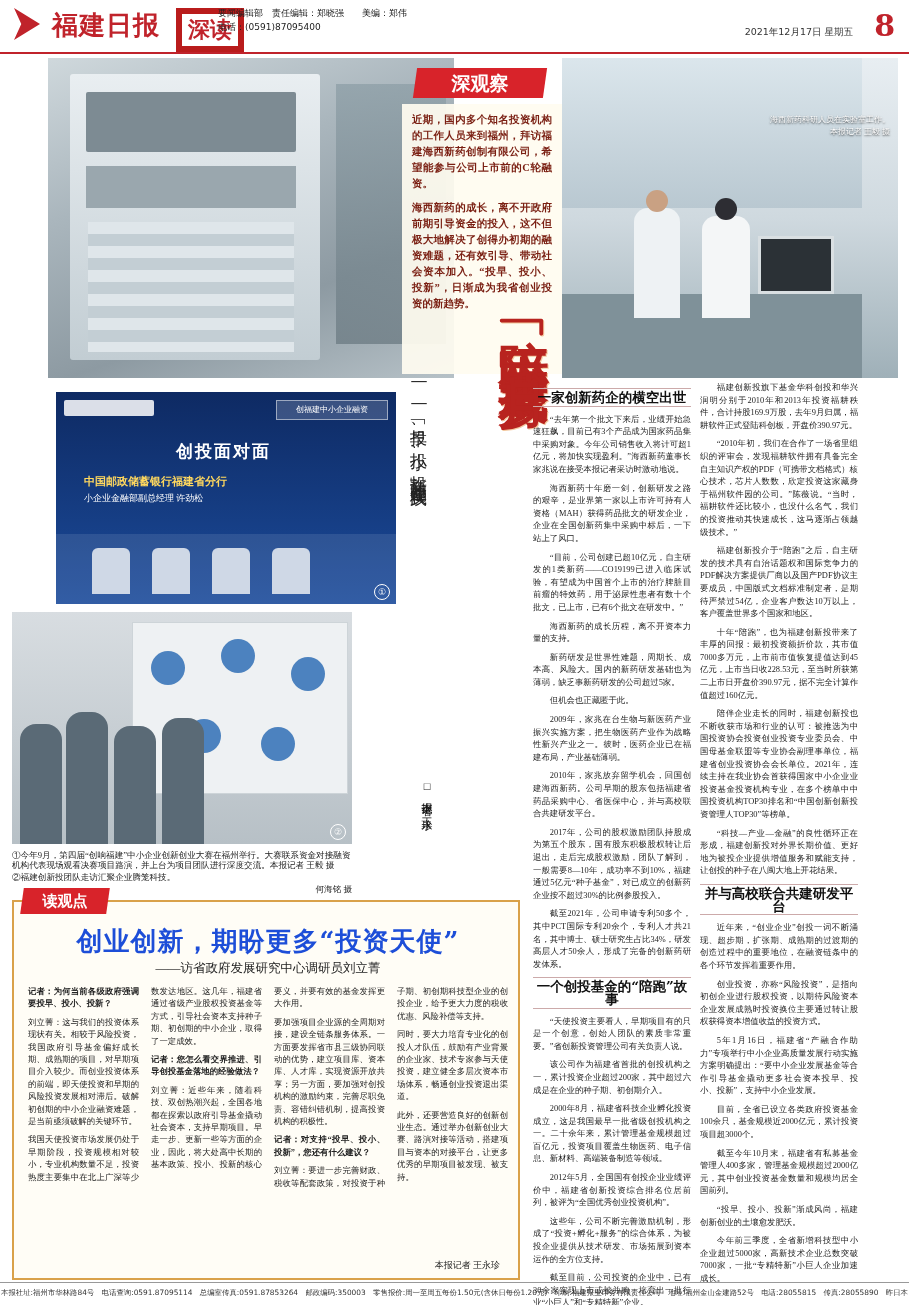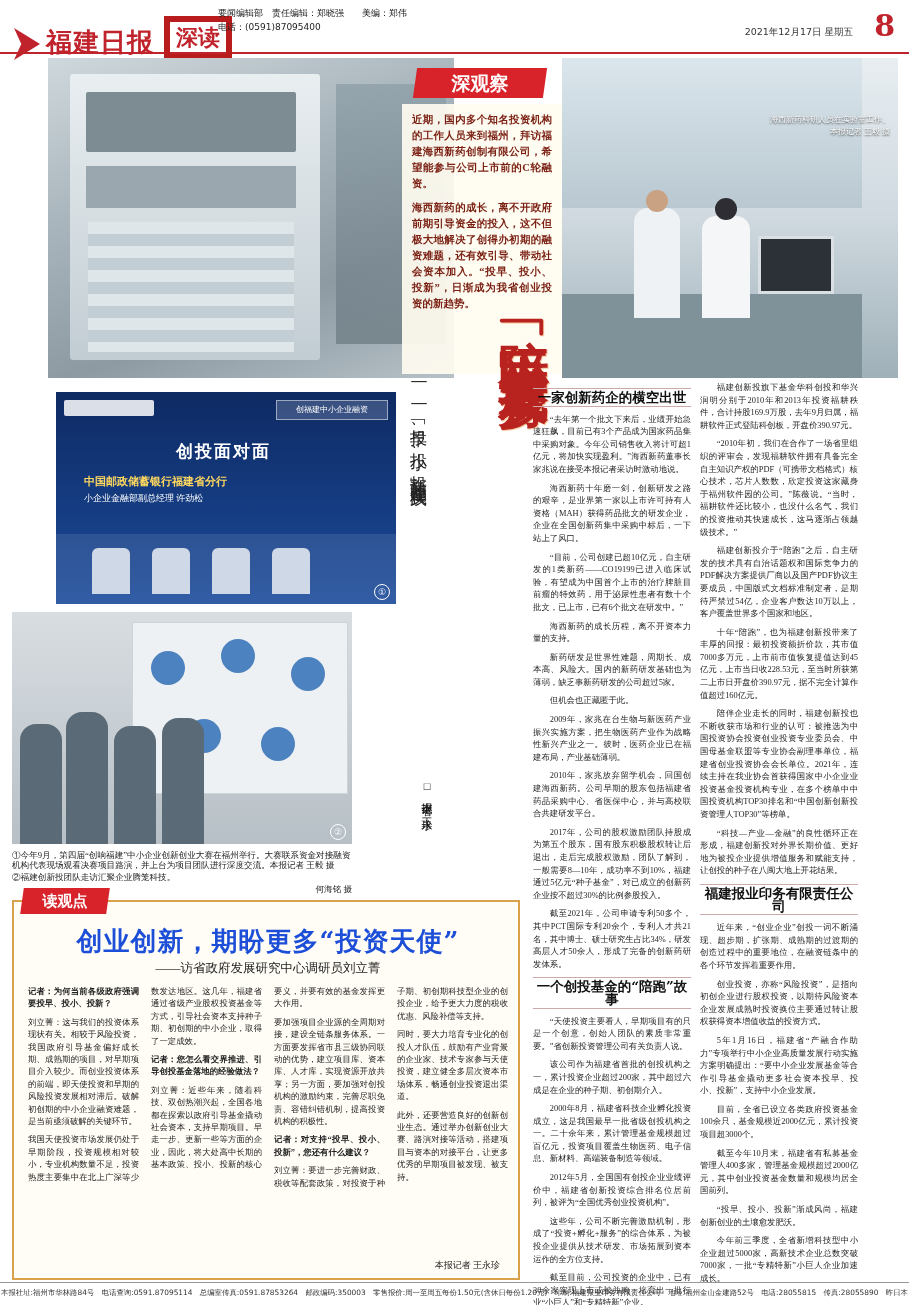--- a/index.html
+++ b/index.html
@@ -5,21 +5,21 @@
   html,body{margin:0;padding:0;}
   body{
     width:909px;height:1305px;background:#ffffff;
     font-family:"Liberation Serif", serif;color:#1a1a1a;
     position:relative;overflow:hidden;
   }
   .page{position:absolute;left:0;top:0;width:909px;height:1305px;}
 
   
   .masthead{position:absolute;left:0;top:0;width:909px;height:52px;border-bottom:2px solid #c0232b;}
-  .logo-wrap{position:absolute;left:14px;top:16px;display:flex;align-items:flex-end;gap:6px;}
+  .logo-wrap{position:absolute;left:14px;top:8px;display:flex;align-items:flex-start;gap:12px;}
   .logo-mark{width:26px;height:32px;background:#c0232b;clip-path:polygon(0 0,100% 50%,0 100%,28% 50%);}
   .logo-text{font-family:"DejaVu Serif",serif;font-weight:bold;font-size:26px;color:#c0232b;letter-spacing:1px;}
   .logo-box{border:6px solid #b91c1c;color:#c0232b;font-size:22px;font-weight:bold;padding:1px 6px;margin-left:4px;font-family:"DejaVu Serif",serif;}
   .mh-center{position:absolute;left:218px;top:6px;font-size:9px;line-height:14px;color:#222;font-family:"DejaVu Sans",sans-serif;}
   .mh-date{position:absolute;right:56px;top:26px;font-size:9.5px;color:#333;font-family:"DejaVu Sans",sans-serif;}
   .mh-pageno{position:absolute;right:14px;top:8px;font-family:"DejaVu Serif",serif;font-size:30px;font-weight:bold;color:#c0232b;}
 
   
   .photo-main{position:absolute;left:48px;top:58px;width:406px;height:320px;
     background:linear-gradient(160deg,#cfd8dc 0%,#aab6bd 35%,#8d9aa2 70%,#b6c1c7 100%);overflow:hidden;}
@@ -237,21 +237,21 @@
   </div>
 
   <div class="art col-b">
     <p>福建创新投旗下基金华科创投和华兴润明分别于2010年和2013年投资福耕秩件，合计持股169.9万股，去年9月归属，福耕软件正式登陆科创板，开盘价390.97元。</p>
     <p>“2010年初，我们在合作了一场省里组织的评审会，发现福耕软件拥有具备完全自主知识产权的PDF（可携带文档格式）核心技术，芯片人数数，欣定投资这家藏身于福州软件园的公司。”陈薇说。“当时，福耕软件还比较小，也没什么名气，我们的投资推动其快速成长，这马逐渐占领越级技术。”</p>
     <p>福建创新投介于“陪跑”之后，自主研发的技术具有自治话题权和国际竞争力的PDF解决方案提供厂商以及国产PDF协议主要成员，中国版式文档标准制定者，是期待严禁过54亿，企业客户数达10万以上，客户覆盖世界多个国家和地区。</p>
     <p>十年“陪跑”，也为福建创新投带来了丰厚的回报：最初投资额折价款，其市值7000多万元，上市前市值恢复提值达到45亿元，上市当日收228.53元，至当时所获第二上市日开盘价390.97元，据不完全计算作值超过160亿元。</p>
     <p>陪伴企业走长的同时，福建创新投也不断收获市场和行业的认可：被推选为中国投资协会投资创业投资专业委员会、中国母基金联盟等专业协会副理事单位，福建省创业投资协会会长单位。2021年，连续主持在我业协会首获得国家中小企业业投资基金投资机构专业，在多个榜单中中国投资机构TOP30排名和“中国创新创新投资管理人TOP30”等榜单。</p>
     <p>“科技—产业—金融”的良性循环正在形成，福建创新投对外界长期价值、更好地为被投企业提供增值服务和赋能支持，让创投的种子在八闽大地上开花结果。</p>
 
-    <span class="sechead">福建报业印务有限责任公司</span>
+    <span class="sechead">并与高校联合共建研发平台</span>
     <p>近年来，“创业企业”创投一词不断涌现、超步期，扩张期、成熟期的过渡期的创造过程中的重要地位，在融资链条中的各个环节发挥着重要作用。</p>
     <p>创业投资，亦称“风险投资”，是指向初创企业进行股权投资，以期待风险资本企业发展成熟时投资换位主要通过转让股权获得资本增值收益的投资方式。</p>
     <p>5年1月16日，福建省“产融合作助力”专项举行中小企业高质量发展行动实施方案明确提出：“要中小企业发展基金等合作引导基金撬动更多社会资本投早、投小、投新”，支持中小企业发展。</p>
     <p>目前，全省已设立各类政府投资基金100余只，基金规模近2000亿元，累计投资项目超3000个。</p>
     <p>截至今年10月末，福建省有私募基金管理人400多家，管理基金规模超过2000亿元，其中创业投资基金数量和规模均居全国前列。</p>
     <p>“投早、投小、投新”渐成风尚，福建创新创业的土壤愈发肥沃。</p>
     <p>今年前三季度，全省新增科技型中小企业超过5000家，高新技术企业总数突破7000家，一批“专精特新”小巨人企业加速成长。</p>
 
   </div>
 

